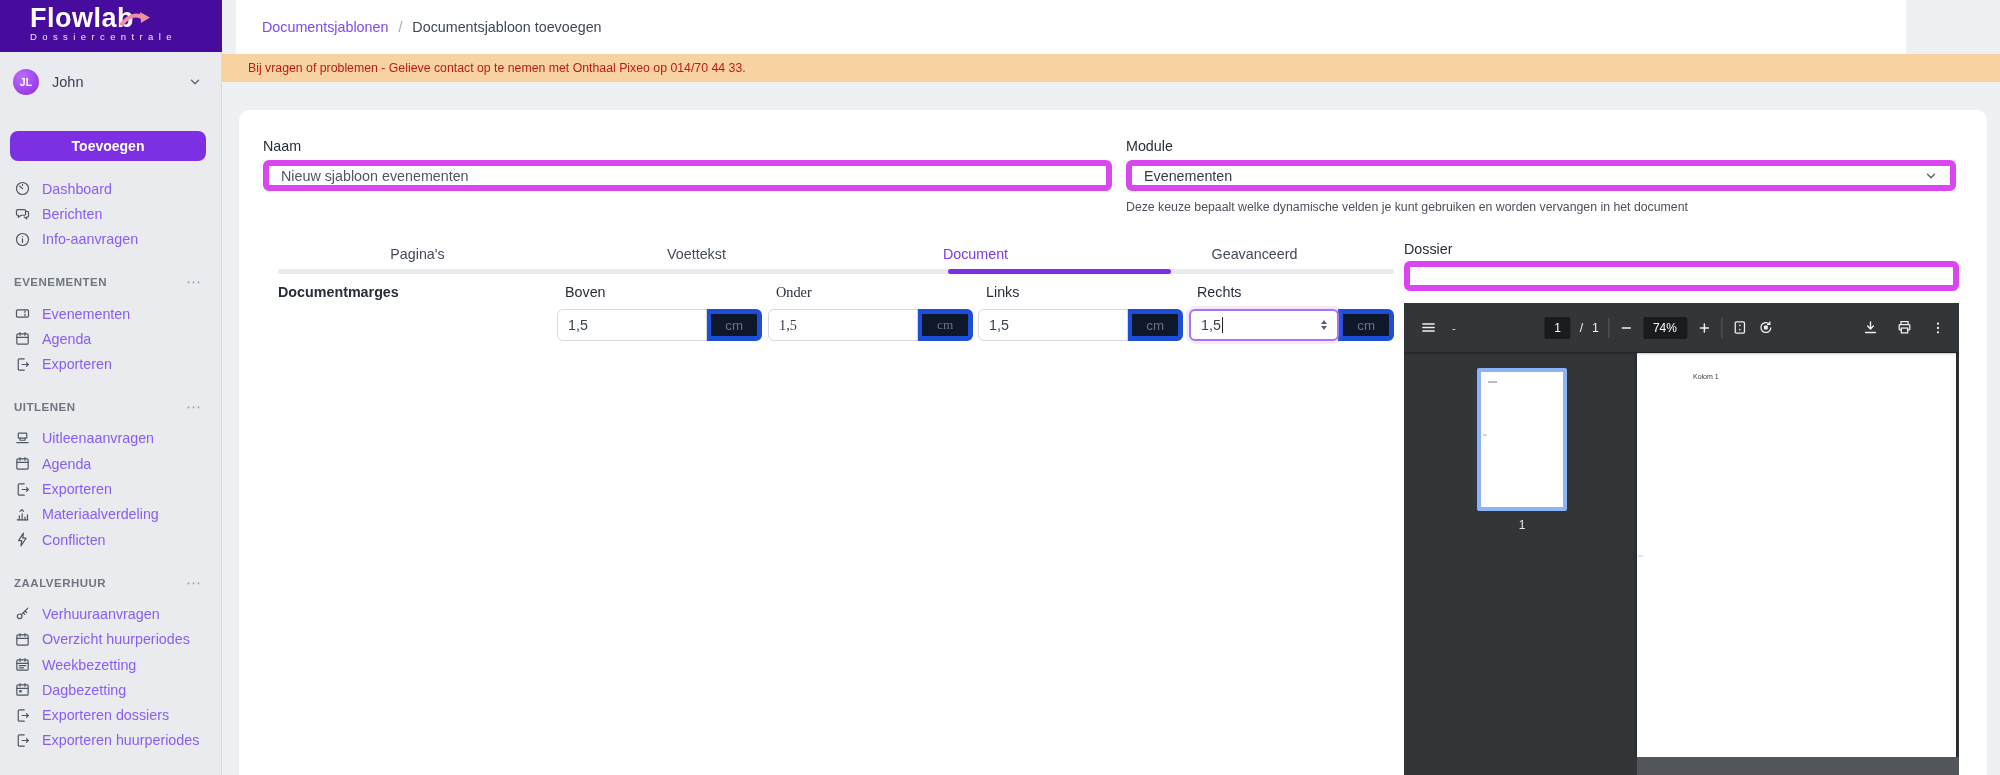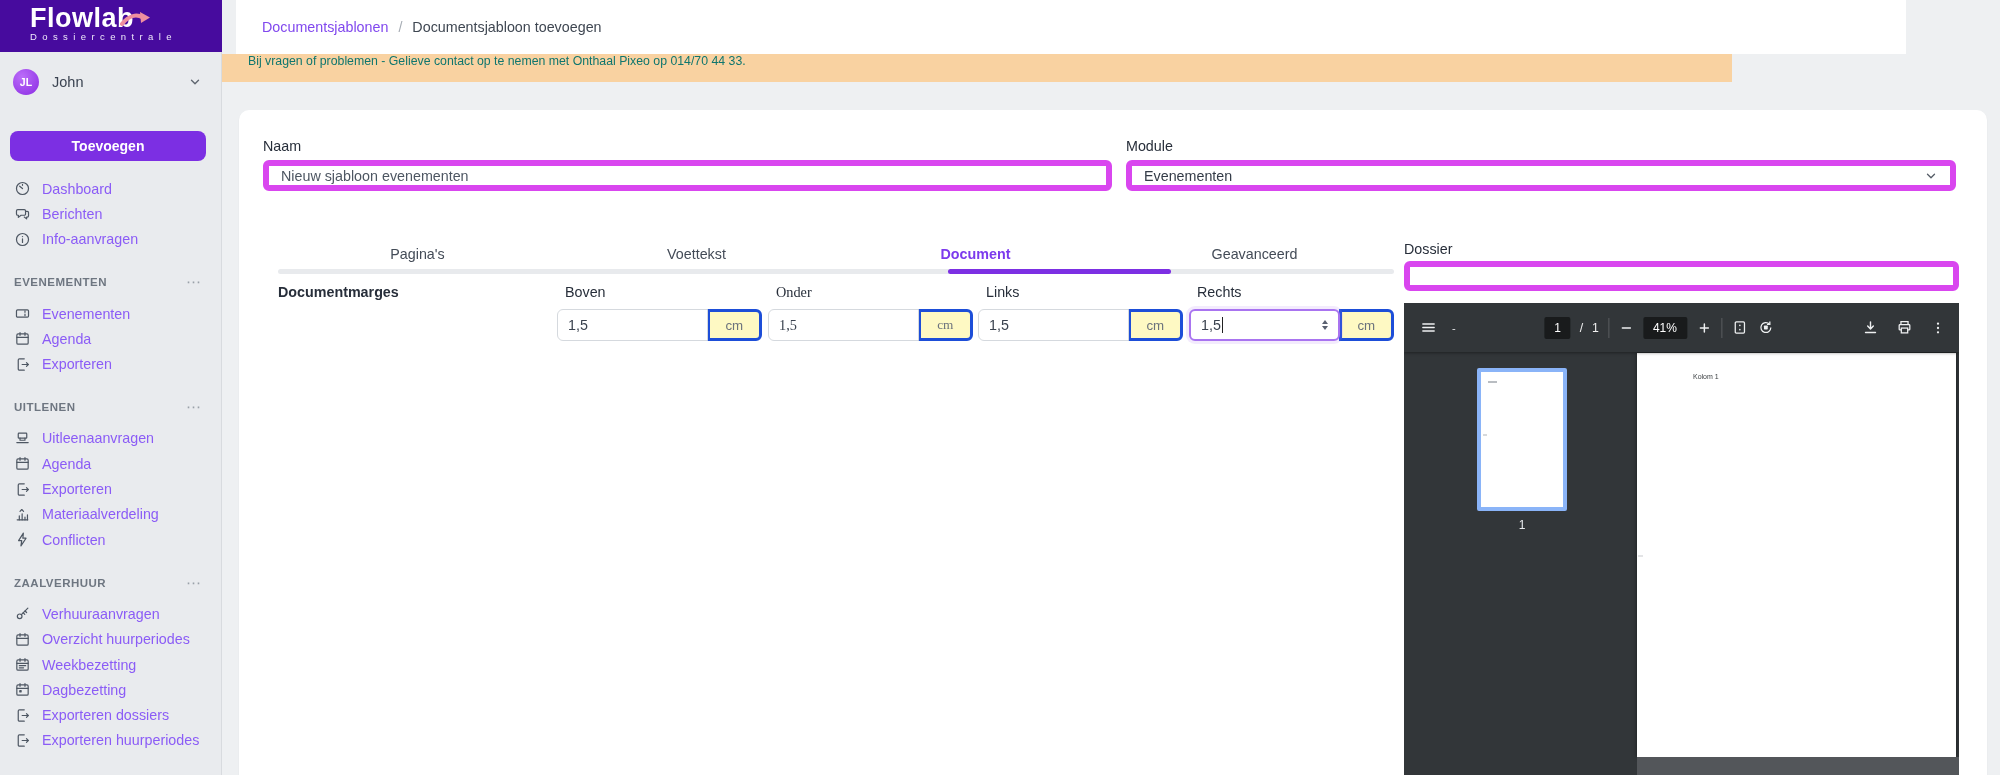--- a/index.html
+++ b/index.html
@@ -24,44 +24,44 @@
   .nav-ic svg{width:17px;height:17px}
   .sec-title{margin-top:18px;margin-bottom:6px;height:25px;display:flex;align-items:center;justify-content:space-between;padding:0 20px 0 14px;font-size:11.5px;font-weight:700;letter-spacing:.5px;color:#6e7681}
   .sec-more{color:#9aa1a9;font-size:15px;cursor:pointer;font-weight:400;letter-spacing:1px}
 
   
   .topbar{position:absolute;left:236px;top:0;width:1670px;height:54px;background:#fff}
   .crumbs{position:absolute;left:26px;top:0;height:54px;display:flex;align-items:center;font-size:14.3px}
   .crumb-link{color:#8148ee;cursor:pointer}
   .crumb-sep{color:#a6acb4;margin:0 10px}
   .crumb-cur{color:#3f4752}
-  .notice{position:absolute;left:222px;top:54px;width:1510px;height:28px;background:#f9d2a1;display:flex;padding-left:26px;font-size:12.3px;color:#0f766e}
+  .notice{position:absolute;left:222px;top:54px;width:1778px;height:28px;background:#f9d2a1;display:flex;align-items:center;padding-left:26px;font-size:12.3px;color:#b91c1c}
 
   
   .card{position:absolute;left:239px;top:110px;width:1748px;height:700px;background:#fff;border-radius:10px;box-shadow:0 1px 2px rgba(16,24,40,.05)}
   .f-label{position:absolute;font-size:14.3px;color:#272e3a;font-weight:500}
   .t-input{position:absolute;height:31px;border:6px solid #d946ef;border-radius:6px;display:flex;align-items:center;padding:0 12px;font-size:14.3px;color:#4d5662;background:#fff;cursor:text}
   .select{justify-content:space-between;color:#333b47;cursor:pointer}
   .select .chev{color:#555c66}
   .helper{position:absolute;left:887px;top:90px;font-size:12.3px;color:#4b525c}
 
   .tabs{position:absolute;left:39px;top:129px;width:1116px}
   .tab-row{display:flex;height:30px}
   .tab{flex:1;display:flex;align-items:center;justify-content:center;font-size:14.3px;color:#434b57;cursor:pointer}
-  .tab.active{color:#7c3aed;font-weight:700}
+  .tab.active{color:#7c3aed;font-weight:400}
   .tab-track{display:flex;height:5px;border-radius:3px;background:#e8eaed;margin-top:0}
   .tab-track .seg{flex:1}
   .tab-track .seg.active{background:#7c2fe3;border-radius:3px}
 
   .margins-label{left:39px;top:174px;font-weight:600}
   .mgroup{position:absolute;top:174px;width:205px}
   .mfield-label{font-size:14.3px;color:#272e3a;font-weight:500;margin-left:8px;height:19px}
   .mrow{display:flex;margin-top:6px;height:32px;align-items:stretch}
   .minput{width:157px;border:1px solid #d5d9de;border-radius:6px 0 0 6px;display:flex;align-items:center;padding:0 10px;font-size:14.3px;color:#3a424e;background:#fff;position:relative;z-index:2;cursor:text}
-  .maddon{width:58px;border:3px solid #1d4ed8;border-radius:0 6px 6px 0;margin-left:-1px;background:#fef9c3;display:flex;align-items:center;justify-content:center;font-size:13.3px;color:#6c737d;z-index:1}
+  .maddon{width:58px;border:5px solid #1d4ed8;border-radius:0 6px 6px 0;margin-left:-1px;background:#0f172a;display:flex;align-items:center;justify-content:center;font-size:13.3px;color:#6c737d;z-index:1}
   .mgroup.focused .minput{border:2px solid #a974f0;border-radius:6px;box-shadow:0 0 0 3px rgba(169,116,240,.14);z-index:3}
   .caret{display:inline-block;width:1px;height:16px;background:#222;margin-left:1px}
   .spin{margin-left:auto;display:flex;flex-direction:column;gap:2.5px;padding-left:6px;cursor:pointer}
   .spin i{width:0;height:0;border-left:3.5px solid transparent;border-right:3.5px solid transparent;display:block}
   .spin .up{border-bottom:4.5px solid #596070}
   .spin .dn{border-top:4.5px solid #596070}
 
   .dossier-label{left:1165px;top:131px}
   .dossier-input{left:1165px;top:151px;width:555px;height:30px}
 
@@ -321,20 +321,21 @@
 
     <div class="f-label" style="left:887px;top:28px">Module</div>
     <div class="t-input select" style="left:887px;top:50px;width:830px">
       <span>Evenementen</span>
       <span class="chev">
         <svg width="14" height="14" viewBox="0 0 24 24" fill="none" stroke="currentColor" stroke-width="2.2" stroke-linecap="round" stroke-linejoin="round">
             <path d="M6 9l6 6 6-6"></path>
           </svg>
       </span>
     </div>
+    <div class="helper">Deze keuze bepaalt welke dynamische velden je kunt gebruiken en worden vervangen in het document</div>
 
     <div class="tabs">
       <div class="tab-row">
           <div class="tab">Pagina's</div>
           <div class="tab">Voettekst</div>
           <div class="tab active">Document</div>
           <div class="tab">Geavanceerd</div>
         </div>
       <div class="tab-track">
           <div class="seg"></div>
@@ -408,21 +409,21 @@
         <div class="vt-center">
           <span class="vt-box page-box">1</span>
           <span class="vt-txt">/</span>
           <span class="vt-txt">1</span>
           <span class="vt-sep"></span>
           <span class="vt-btn">
             <svg width="16" height="16" viewBox="0 0 24 24" fill="none" stroke="currentColor" stroke-width="2.2" stroke-linecap="round">
                 <path d="M6 12h12"></path>
               </svg>
           </span>
-          <span class="vt-box zoom-box">41%</span>
+          <span class="vt-box zoom-box">74%</span>
           <span class="vt-btn">
             <svg width="16" height="16" viewBox="0 0 24 24" fill="none" stroke="currentColor" stroke-width="2.2" stroke-linecap="round">
                 <path d="M12 6v12M6 12h12"></path>
               </svg>
           </span>
           <span class="vt-sep"></span>
           <span class="vt-btn">
             <svg width="17" height="17" viewBox="0 0 24 24" fill="none" stroke="currentColor" stroke-width="1.8">
                 <rect x="5.5" y="4" width="13" height="16" rx="1.5"></rect>
                 <circle cx="12" cy="9" r="1.1" fill="currentColor" stroke="none"></circle>

